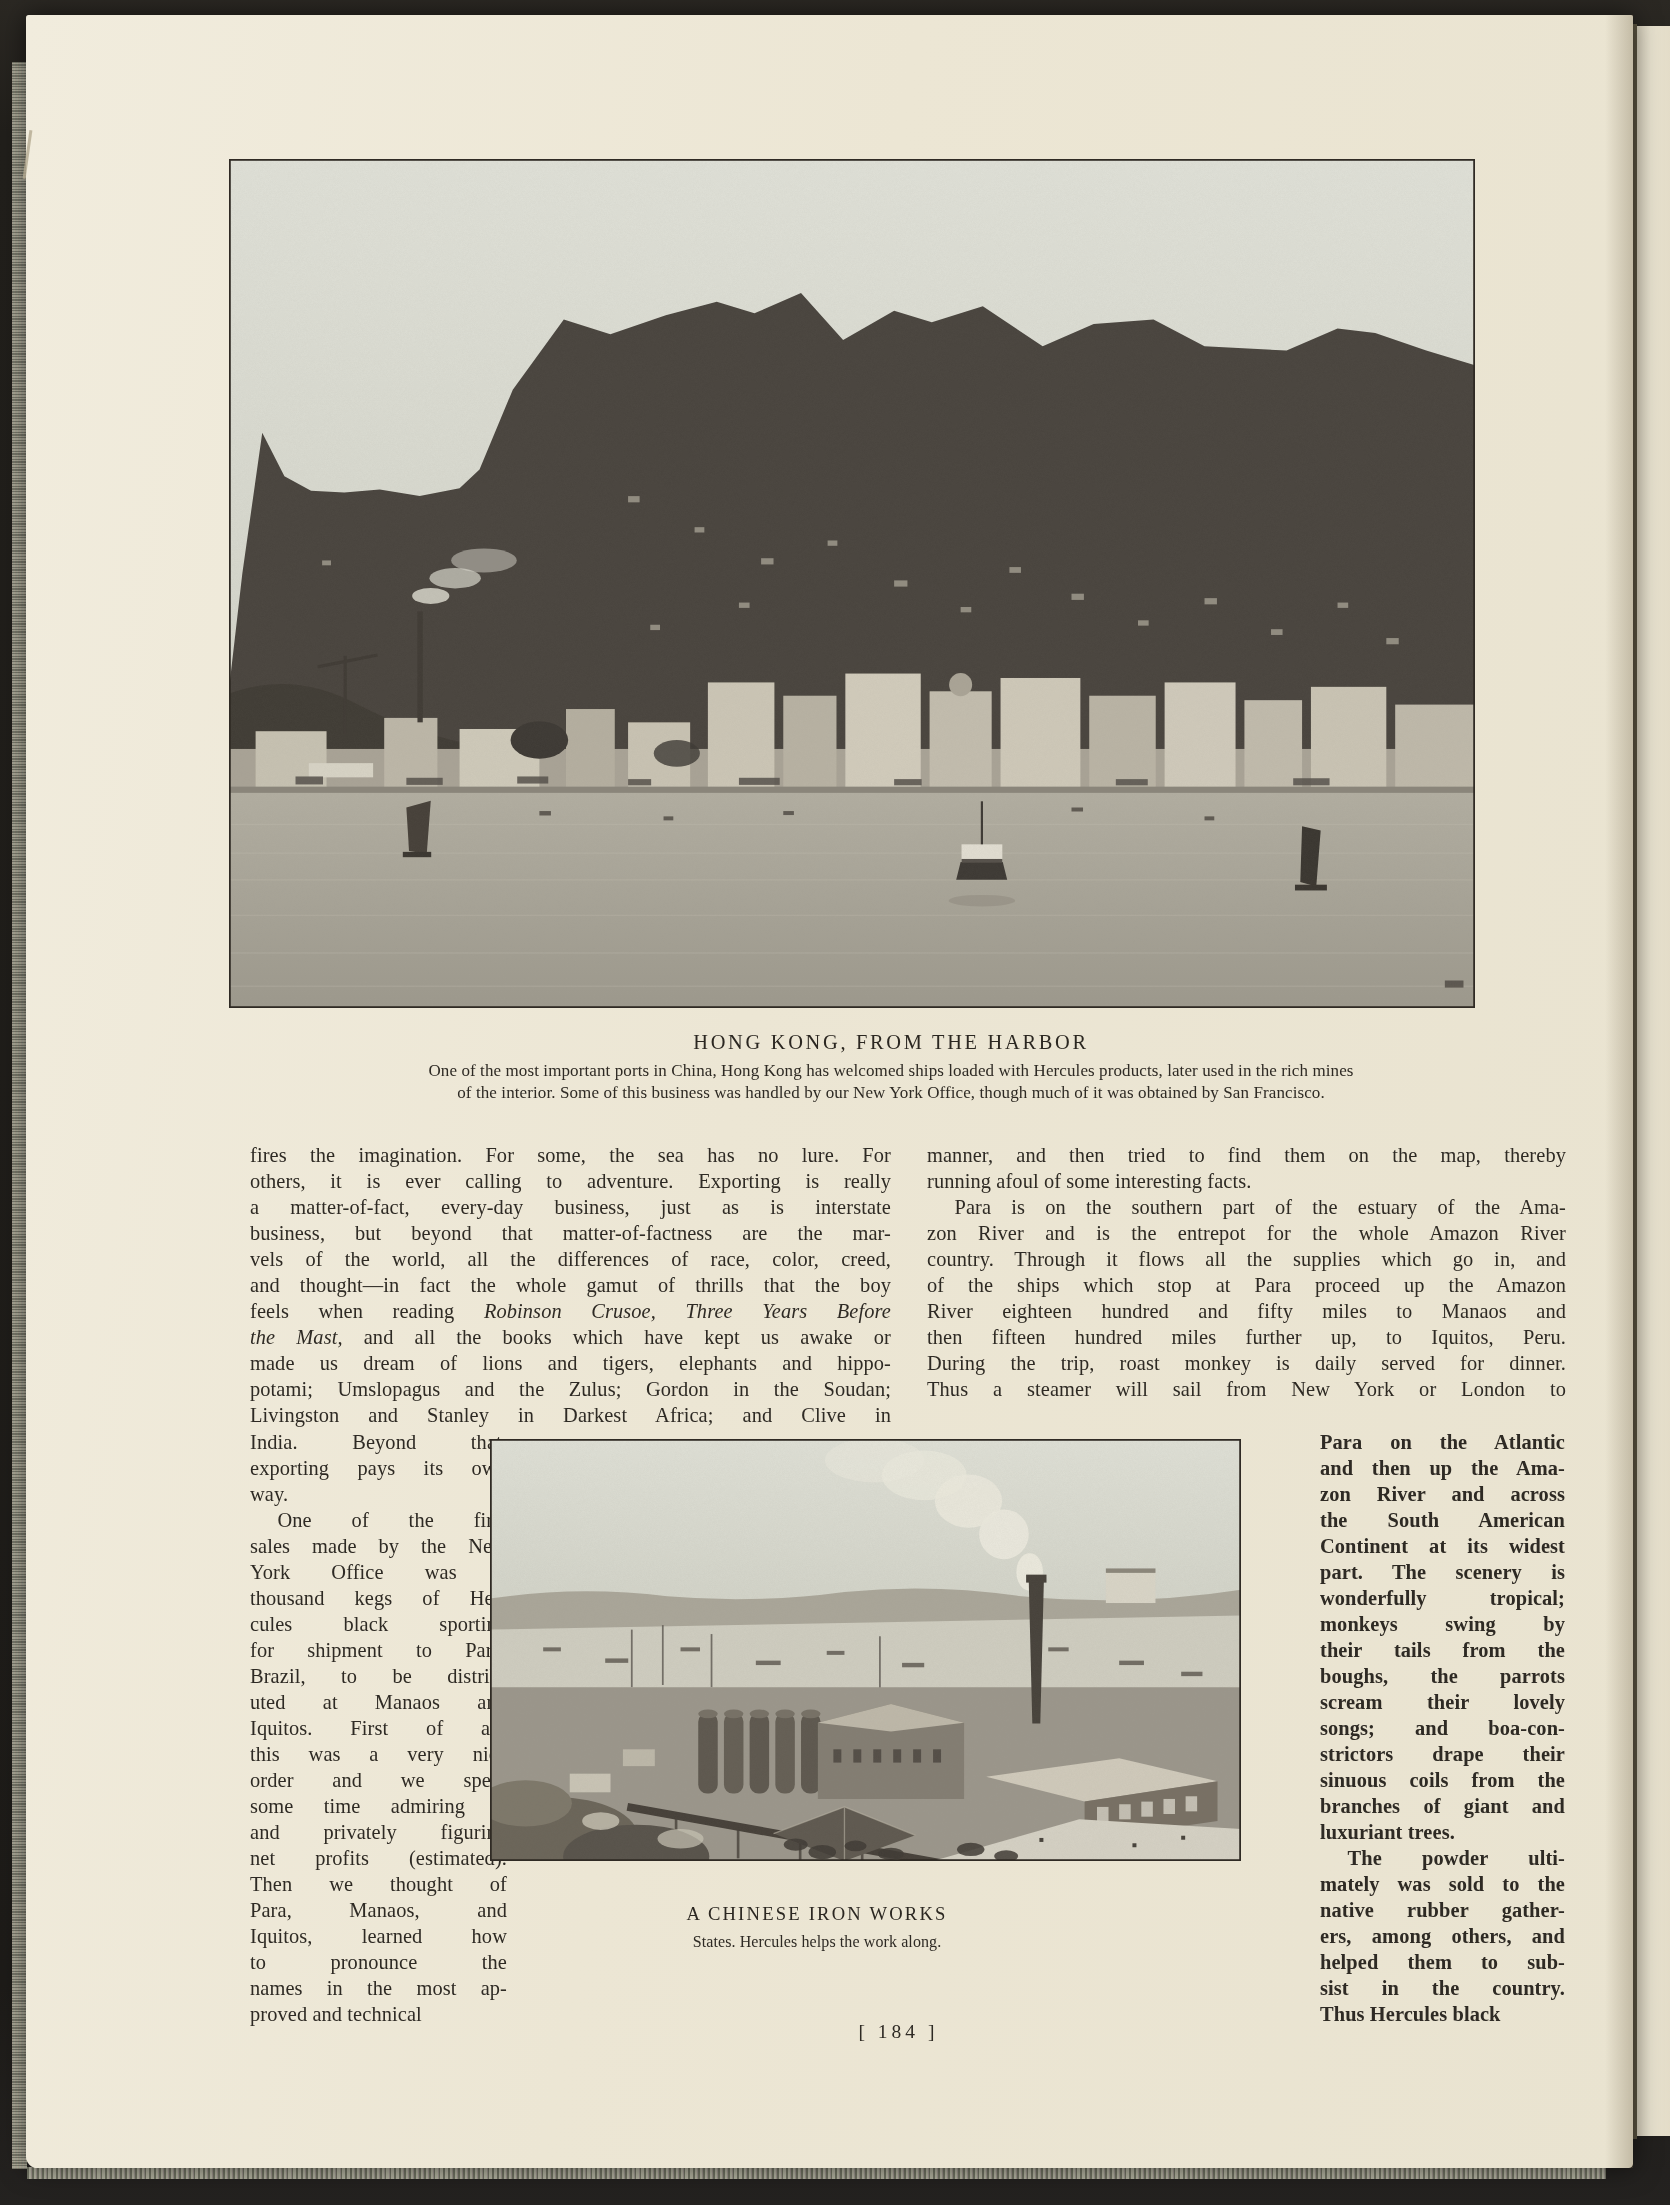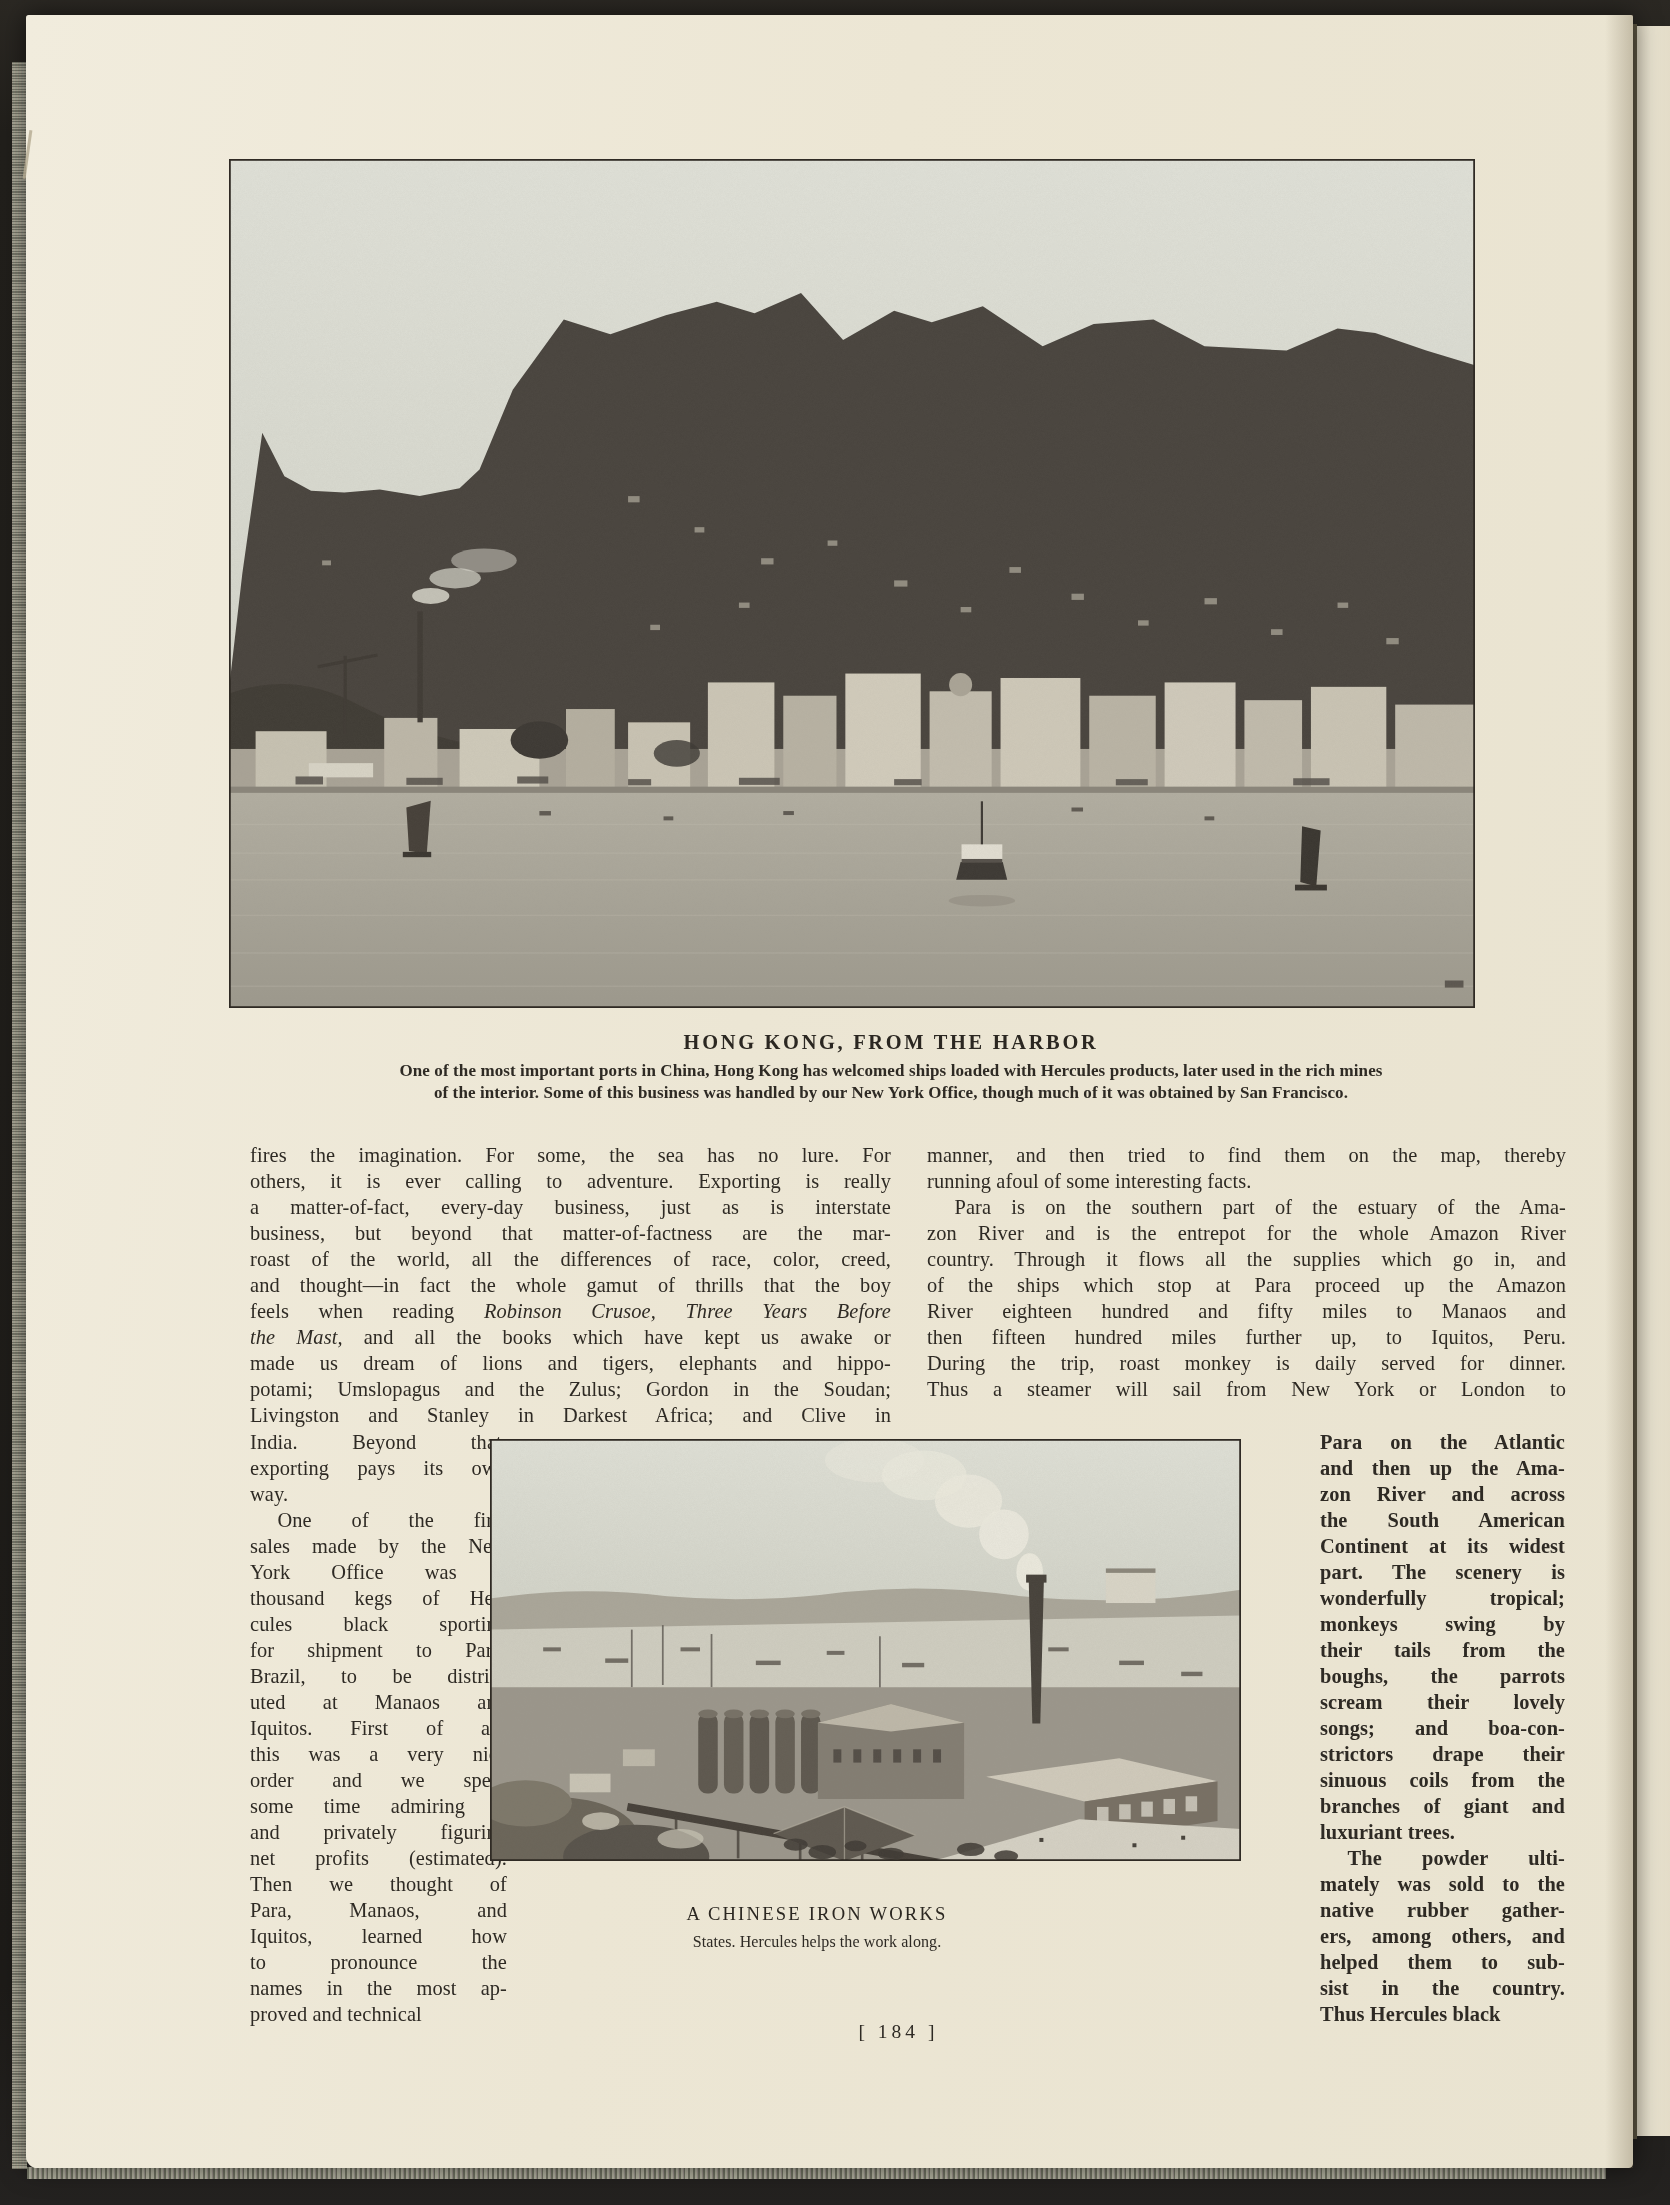--- a/index.html
+++ b/index.html
@@ -34,21 +34,21 @@
   .it{font-style:italic;}
   #col-left-wide {left:224px; top:1127px;width:641px;}
   #col-left-narrow {left:224px; top:1414px;width:257px;}
   #col-right-wide {left:881px;top:1127px;width:639px;margin-left:20px;}
   #col-right-narrow{left:1294px;top:1414px;width:245px;font-weight:bold;}
   
   .caption{position:absolute;text-align:center;}
   .ct{letter-spacing:2.7px;color:#2b2721;}
   .caption-sub{margin-top:6.2px;letter-spacing:0.2px;color:#332e27;}
   .caption-sub .bl{font-size:inherit;line-height:inherit;text-align:left;text-align-last:center;}
-  #caption-hongkong{left:200px;top:1016px;width:1330px;font-weight:bold;}
+  #caption-hongkong{left:200px;top:1016px;width:1330px;}
   #caption-hongkong .ct{font-size:20.4px;}
   #caption-hongkong .caption-sub{font-size:17px;line-height:22px;}
   #caption-ironworks{left:452px;top:1888px;width:678px;}
   #caption-ironworks .ct{font-size:18.6px;letter-spacing:2.2px;}
   #caption-ironworks .caption-sub{font-size:16px;line-height:22px;}
   .folio{position:absolute;left:224px;top:2006px;width:1297px;text-align:center;
     font-size:19.5px;letter-spacing:4px;color:#2e2a24;}
 </style>
 </head>
 <body>
@@ -191,21 +191,21 @@
           <div class="bl"><span>One of the most important ports in China, Hong Kong has welcomed ships loaded with Hercules products, later used in the rich mines</span></div>
           <div class="bl"><span>of the interior.  Some of this business was handled by our New York Office, though much of it was obtained by San Francisco.</span></div>
         </div>
     </div>
 
     <div class="col" id="col-left-wide">
         <div class="bl"><span>fires the imagination. For some, the sea has no lure. For</span></div>
         <div class="bl"><span>others, it is ever calling to adventure. Exporting is really</span></div>
         <div class="bl"><span>a matter-of-fact, every-day business, just as is interstate</span></div>
         <div class="bl"><span>business, but beyond that matter-of-factness are the mar-</span></div>
-        <div class="bl"><span>roast of the world, all the differences of race, color, creed,</span></div>
+        <div class="bl"><span>vels of the world, all the differences of race, color, creed,</span></div>
         <div class="bl"><span>and thought—in fact the whole gamut of thrills that the boy</span></div>
         <div class="bl"><span>feels when reading </span><span class="it">Robinson Crusoe, Three Years Before</span></div>
         <div class="bl"><span class="it">the Mast,</span><span> and all the books which have kept us awake or</span></div>
         <div class="bl"><span>made us dream of lions and tigers, elephants and hippo-</span></div>
         <div class="bl"><span>potami; Umslopagus and the Zulus; Gordon in the Soudan;</span></div>
         <div class="bl"><span>Livingston and Stanley in Darkest Africa; and Clive in</span></div>
       </div>
     <div class="col" id="col-left-narrow">
         <div class="bl"><span>India. Beyond that,</span></div>
         <div class="bl"><span>exporting pays its own</span></div>

